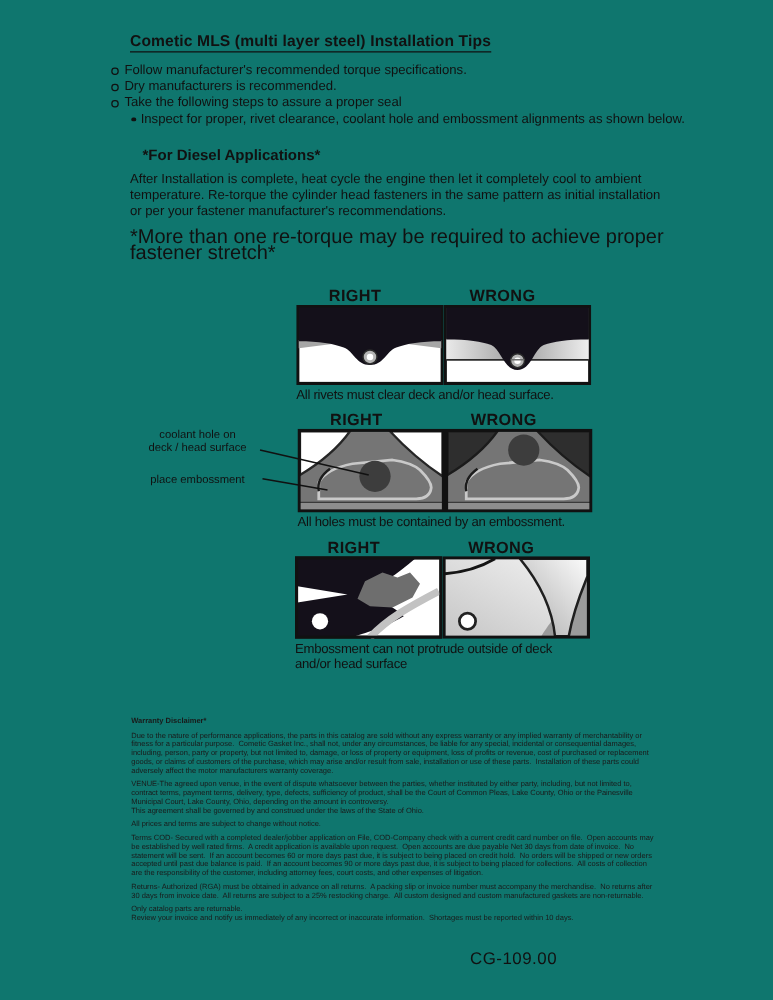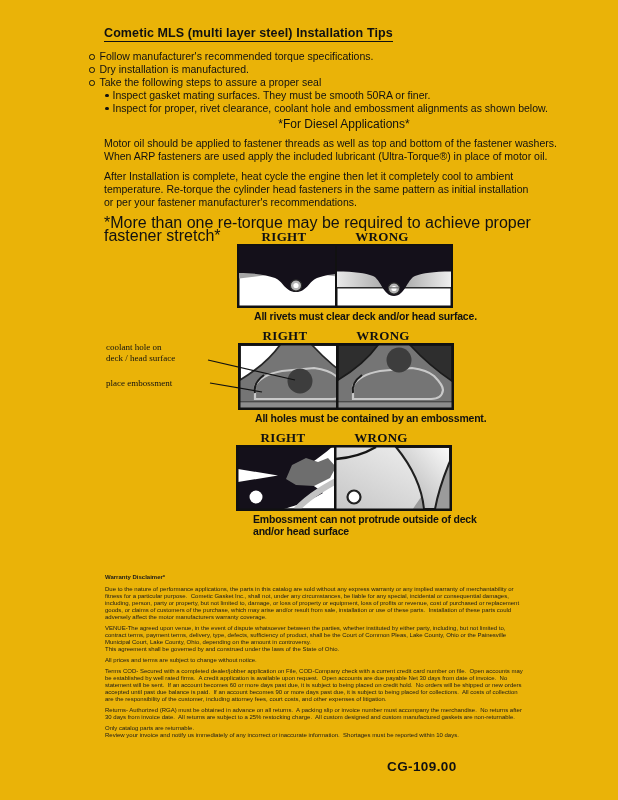--- a/index.html
+++ b/index.html
@@ -1,101 +1,94 @@
 <!DOCTYPE html>
 <html style="--ink: #111111; --dia-dark: #14101a; --dia-gray: #a6a6a6; --dia-mid: #757575; --dia-circle: #3d3d3d; --dia-loop: #c9c9c9; --dia-light: #c2c2c2;"><head>
 <meta charset="utf-8">
 <style>
   html,body{margin:0;padding:0;background:#ffffff;}
   .page{
-    position:relative;width:618px;height:800px;background:#eab308;overflow:hidden;
+    position:relative;width:618px;height:800px;background:#0f766e;overflow:hidden;
     font-family:"Liberation Sans","DejaVu Sans",sans-serif;color:#111;
   }
   .doc-title{
     position:absolute;left:104px;top:26px;
     font-size:12.5px;font-weight:bold;letter-spacing:.1px;
     border-bottom:1.6px solid #111;padding-bottom:1px;white-space:nowrap;
   }
   .bullets{position:absolute;left:89px;top:50px;width:510px;font-size:10.5px;line-height:13px;}
   .b-row{display:flex;align-items:flex-start;}
   .b-row.sub{padding-left:16px;}
   .marker-o{
     width:3.5px;height:3.5px;border:1px solid #111;border-radius:50%;
     margin:4px 5px 0 0;flex:0 0 auto;
   }
   .marker-f{
     width:3.5px;height:3.5px;background:#111;border-radius:50%;
     margin:4.5px 4px 0 0;flex:0 0 auto;
   }
   .diesel{position:absolute;left:104px;top:117px;width:470px;}
-  .diesel-h{font-size:12px;font-weight:normal;margin:0 0 6px 10px;text-align:center;}
+  .diesel-h{font-size:12px;font-weight:bold;margin:0 0 6px 10px;}
   .para{font-size:10.5px;line-height:13px;margin:0 0 7px 0;white-space:pre-line;}
   .note{font-size:16px;line-height:13px;margin-top:4px;}
   .fig-group{position:absolute;display:flex;flex-wrap:wrap;width:260px;}
-  .fig-col{width:94px;font-family:Liberation Serif, serif;}
-  .fig-col + .fig-col{margin-left:4px;}
+  .fig-col{width:94px;}
+  .fig-col + .fig-col{margin-left:24px;}
   .fig-label{
     text-align:center;font-size:13px;font-weight:bold;letter-spacing:.3px;
     line-height:13px;margin-bottom:1px;
   }
   .fig-box{display:block;}
   .fig-caption{
-    width:260px;font-size:10.5px;font-weight:bold;letter-spacing:-.2px;
-    line-height:11.5px;margin-top:3px;white-space:pre-line;margin-left:17px;
+    width:260px;font-size:10.5px;font-weight:normal;letter-spacing:-.2px;
+    line-height:11.5px;margin-top:3px;white-space:pre-line;
   }
   .ann-label{
-    position:absolute;width:104px;text-align:left;font-size:9px;line-height:11px;
+    position:absolute;width:104px;text-align:center;font-size:9px;line-height:11px;
     white-space:pre-line;
-    font-family:Liberation Serif, serif;
   }
   .ann-lines{position:absolute;left:205px;top:352px;pointer-events:none;}
   .fineprint{
     position:absolute;left:105px;top:574px;width:470px;
     font-size:6px;line-height:7px;color:#1a1a1a;
   }
   .fineprint .fp-h{font-weight:bold;margin:0 0 5px 0;}
   .fineprint p{margin:0 0 4px 0;white-space:pre;}
   .footer-code{
-    position:absolute;left:387px;top:759px;font-size:13.5px;letter-spacing:.4px;font-weight:bold;
+    position:absolute;left:376px;top:759px;font-size:13.5px;letter-spacing:.4px;
   }
 </style>
 </head>
 <body>
 
 <div class="page">
 
   <div class="doc-title">Cometic MLS (multi layer steel) Installation Tips</div>
 
   <div class="bullets">
     <div class="b-row">
       <span class="marker-o"></span>
       <span>Follow manufacturer's recommended torque specifications.</span>
     </div>
     <div class="b-row">
       <span class="marker-o"></span>
-      <span>Dry installation is manufactured.</span>
+      <span>Dry manufacturers is recommended.</span>
     </div>
     <div class="b-row">
       <span class="marker-o"></span>
       <span>Take the following steps to assure a proper seal</span>
     </div>
     <div class="b-row sub">
       <span class="marker-f"></span>
-      <span>Inspect gasket mating surfaces.  They must be smooth 50RA or finer.</span>
-    </div>
-    <div class="b-row sub">
-      <span class="marker-f"></span>
       <span>Inspect for proper, rivet clearance, coolant hole and embossment alignments as shown below.</span>
     </div>
   </div>
 
   <div class="diesel">
     <div class="diesel-h">*For Diesel Applications*</div>
-    <p class="para">Motor oil should be applied to fastener threads as well as top and bottom of the fastener washers.
-When ARP fasteners are used apply the included lubricant (Ultra-Torque®) in place of motor oil.</p>
     <p class="para">After Installation is complete, heat cycle the engine then let it completely cool to ambient
 temperature. Re-torque the cylinder head fasteners in the same pattern as initial installation
 or per your fastener manufacturer's recommendations.</p>
     <div class="note">*More than one re-torque may be required to achieve proper fastener stretch*</div>
   </div>
 
   <div class="fig-group" style="left:237px;top:230px;">
     <div class="fig-col">
       <div class="fig-label">RIGHT</div>
       <svg class="fig-box" width="118" height="64" viewBox="0 0 118 64">

